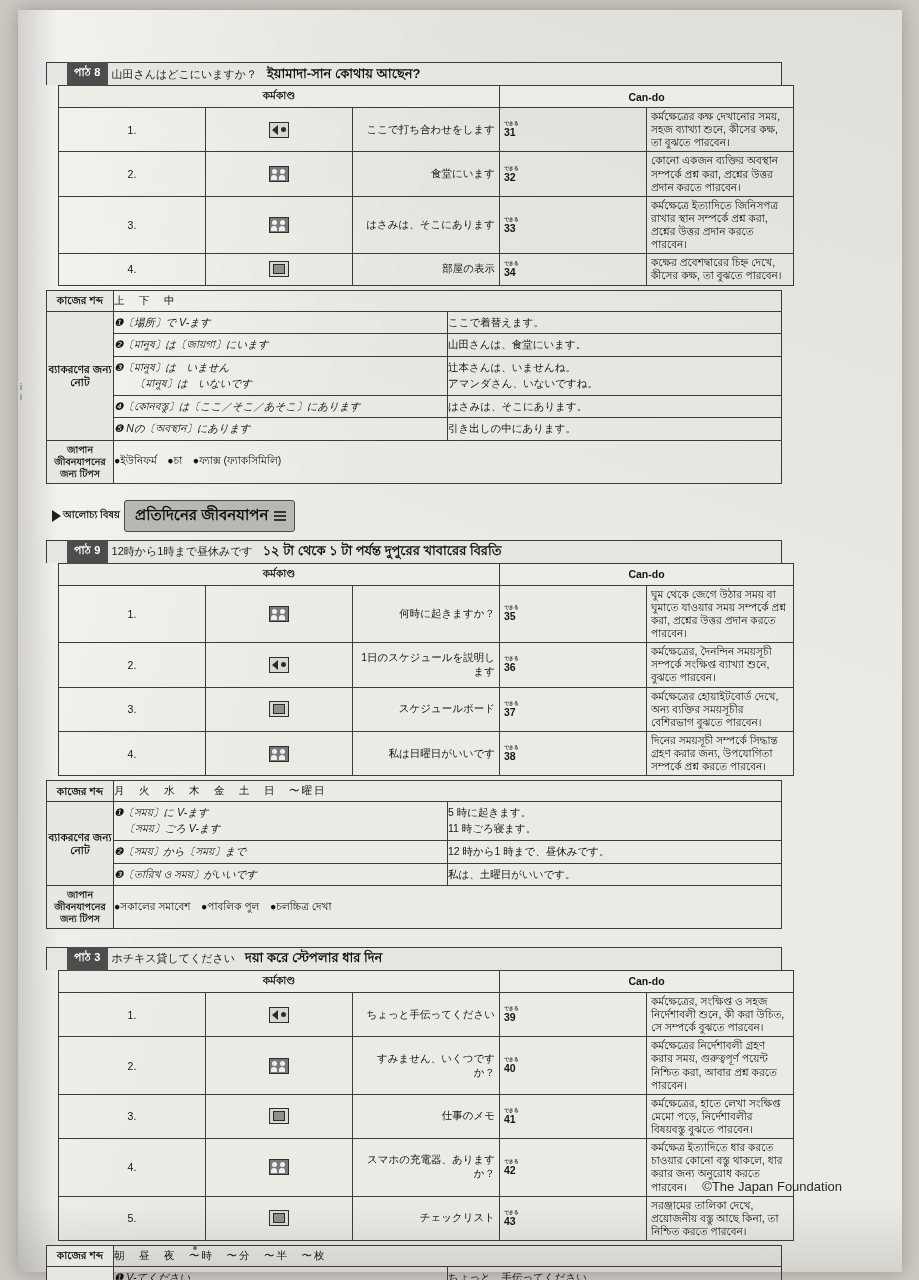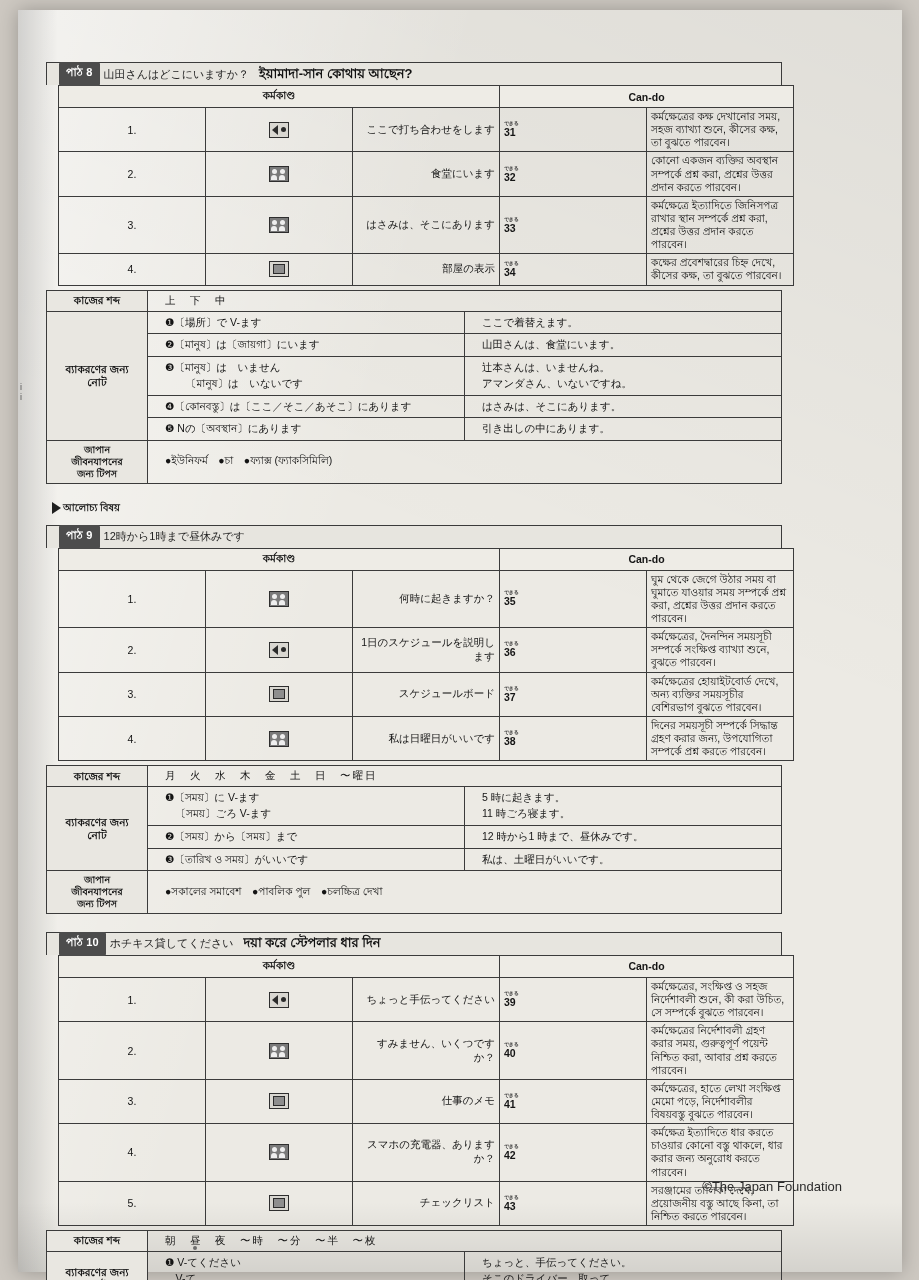--- a/index.html
+++ b/index.html
@@ -52,21 +52,21 @@
     background: #e7e5df;
     height: 22px;
     padding: 0;
   }
   .lesson-tag {
     background: #4c4c4c;
     color: #fff;
     font-size: 11px;
     font-weight: bold;
     padding: 2px 7px 3px 7px;
-    margin: 1px 4px 1px 12px;
+    margin: 1px 4px 1px 20px;
     border-radius: 2px;
     white-space: nowrap;
     letter-spacing: 0.2px;
   }
   .lesson-jp {
     font-size: 11px;
     color: #1d1d1d;
     margin-right: 10px;
     white-space: nowrap;
   }
@@ -153,36 +153,36 @@
   }
   
   table.gram {
     border-collapse: collapse;
     width: 100%;
     table-layout: fixed;
     margin-top: 4px;
   }
   table.gram td {
     border: 1px solid #3b3b3b;
-    padding: 3px 17px;
+    padding: 3px 0;
     font-size: 10.5px;
     vertical-align: middle;
     color: #141414;
     margin-left: 44px;
   }
   .lbl-cell {
     width: 66px;
     text-align: center;
     font-size: 11px;
     font-weight: bold;
     background: #e9e7e1;
     line-height: 1.25;
   }
   .words-cell { font-size: 12px; letter-spacing: 2px; }
-  .pat-cell { width: 340px; font-size: 11px; line-height: 1.5; }
+  .pat-cell { width: 340px; font-size: 11px; line-height: 1.5; font-style: italic; }
   .ex-cell { font-size: 11px; line-height: 1.5; }
   .dash-row td { border-top: 1px dashed #6a6a6a; border-bottom: 1px dashed #6a6a6a; }
   .tips-cell { font-size: 11px; }
   
   .banner {
     display: flex;
     align-items: center;
     margin: 16px 0 8px 6px;
   }
   .banner-arrow {
@@ -341,26 +341,28 @@
             <td class="lbl-cell" style="font-size:9.5px">জাপান জীবনযাপনের জন্য টিপস</td>
             <td class="tips-cell" colspan="2">●ইউনিফর্ম　●চা　●ফ্যাক্স (ফ্যাকসিমিলি)</td>
           </tr>
         </tbody>
           </table>
       </div>
 
       <div class="banner">
         <span class="banner-arrow"></span>
         <span class="banner-small">আলোচ্য বিষয়</span>
+        <span class="banner-title">প্রতিদিনের জীবনযাপন</span>
       </div>
 
       <div class="lesson">
         <div class="lesson-head">
           <span class="lesson-tag">পাঠ 9</span>
           <span class="lesson-jp">12時から1時まで昼休みです</span>
+          <span class="lesson-bn">১২ টা থেকে ১ টা পর্যন্ত দুপুরের খাবারের বিরতি</span>
         </div>
         <table class="tbl">
           <tbody>
               <tr>
             <td class="hdr" colspan="3">কর্মকাণ্ড</td>
             <td class="hdr" colspan="2">Can-do</td>
           </tr>
           <tr>
             <td class="col-num">1.</td>
             <td class="col-icon"><span class="ic people"></span></td>
@@ -416,21 +418,21 @@
           <tr>
             <td class="lbl-cell" style="font-size:9.5px">জাপান জীবনযাপনের জন্য টিপস</td>
             <td class="tips-cell" colspan="2">●সকালের সমাবেশ　●পাবলিক পুল　●চলচ্চিত্র দেখা</td>
           </tr>
         </tbody>
           </table>
       </div>
 
       <div class="lesson" style="margin-top:18px">
         <div class="lesson-head">
-          <span class="lesson-tag">পাঠ 10</span>
+          <span class="lesson-tag">পাঠ 3</span>
           <span class="lesson-jp">ホチキス貸してください</span>
           <span class="lesson-bn">দয়া করে স্টেপলার ধার দিন</span>
         </div>
         <table class="tbl">
           <tbody>
               <tr>
             <td class="hdr" colspan="3">কর্মকাণ্ড</td>
             <td class="hdr" colspan="2">Can-do</td>
           </tr>
           <tr>

